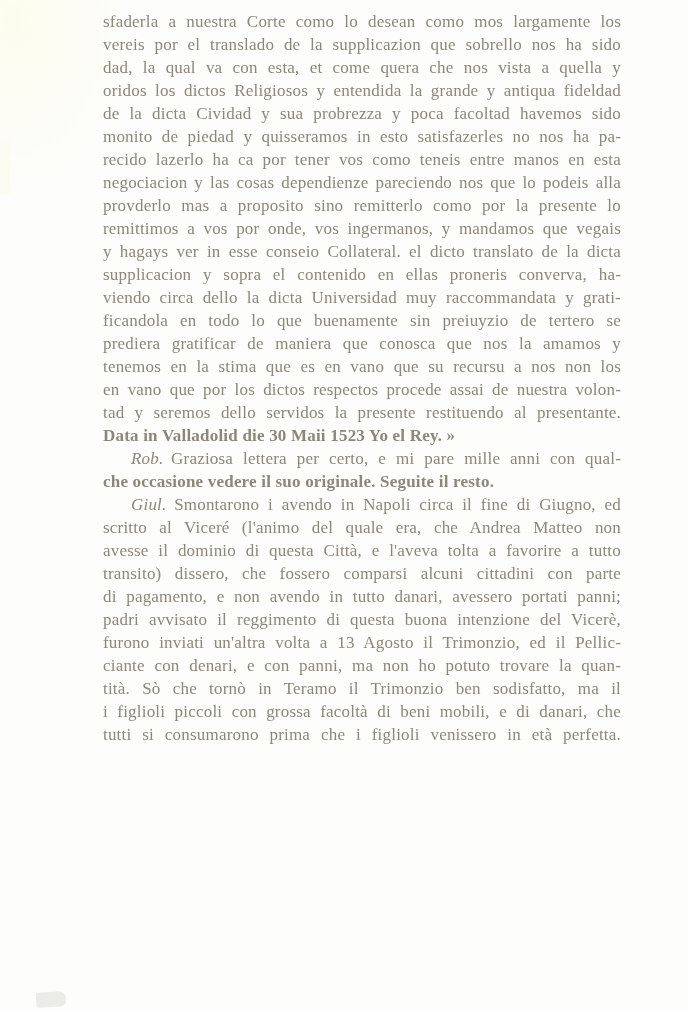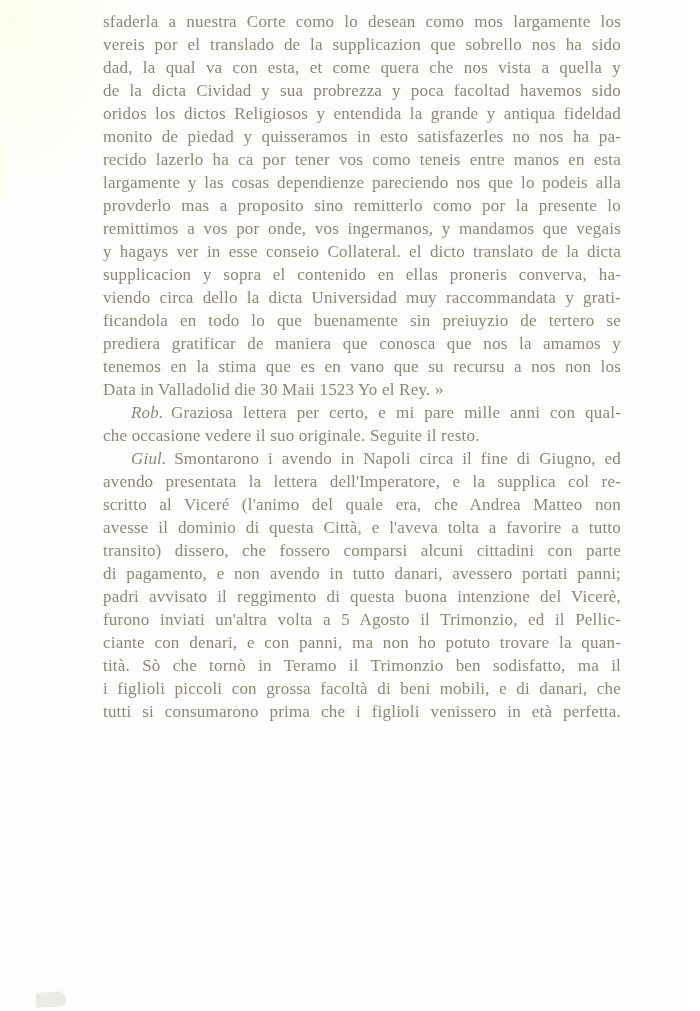--- a/index.html
+++ b/index.html
@@ -28,20 +28,21 @@
     letter-spacing: 0.2px;
     -webkit-font-smoothing: antialiased;
   }
   .line {
     text-align: justify;
     text-align-last: justify;
     white-space: normal;
   }
   .line.end {
     text-align-last: left;
+    font-weight: bold;
   }
   .line.indent {
     padding-left: 28px;
   }
   .lead {
     font-style: italic;
     margin-right: 0.45em;
   }
   .smudge {
     position: absolute;
@@ -68,54 +69,55 @@
 
 <div class="page">
   <div class="edge-tint"></div>
 
   <div class="textblock">
 
     <div>
       <div class="line">sfaderla a nuestra Corte como lo desean como mos largamente los</div>
       <div class="line">vereis por el translado de la supplicazion que sobrello nos ha sido</div>
       <div class="line">dad, la qual va con esta, et come quera che nos vista a quella y</div>
+      <div class="line">oridos los dictos Religiosos y entendida la grande y antiqua fideldad</div>
       <div class="line">de la dicta Cividad y sua probrezza y poca facoltad havemos sido</div>
-      <div class="line">oridos los dictos Religiosos y entendida la grande y antiqua fideldad</div>
       <div class="line">monito de piedad y quisseramos in esto satisfazerles no nos ha pa-</div>
       <div class="line">recido lazerlo ha ca por tener vos como teneis entre manos en esta</div>
-      <div class="line">largamente y las cosas dependienze pareciendo nos que lo podeis alla</div>
+      <div class="line">negociacion y las cosas dependienze pareciendo nos que lo podeis alla</div>
       <div class="line">provderlo mas a proposito sino remitterlo como por la presente lo</div>
       <div class="line">remittimos a vos por onde, vos ingermanos, y mandamos que vegais</div>
       <div class="line">y hagays ver in esse conseio Collateral. el dicto translato de la dicta</div>
       <div class="line">supplicacion y sopra el contenido en ellas proneris converva, ha-</div>
       <div class="line">viendo circa dello la dicta Universidad muy raccommandata y grati-</div>
       <div class="line">ficandola en todo lo que buenamente sin preiuyzio de tertero se</div>
       <div class="line">prediera gratificar de maniera que conosca que nos la amamos y</div>
       <div class="line">tenemos en la stima que es en vano que su recursu a nos non los</div>
+      <div class="line">en vano que por los dictos respectos procede assai de nuestra volon-</div>
+      <div class="line">tad y seremos dello servidos la presente restituendo al presentante.</div>
       <div class="line end">Data in Valladolid die 30 Maii 1523 Yo el Rey. »</div>
     </div>
 
     <div>
       <div class="line indent">
         <span class="lead">Rob.</span><span>Graziosa lettera per certo, e mi pare mille anni con qual-</span>
       </div>
       <div class="line end">che occasione vedere il suo originale. Seguite il resto.</div>
     </div>
 
     <div>
       <div class="line indent">
         <span class="lead">Giul.</span><span>Smontarono i avendo in Napoli circa il fine di Giugno, ed</span>
       </div>
-      <div class="line">avendo presentata la lettera dell'Imperatore, e la supplica col re-</div>
       <div class="line">scritto al Viceré (l'animo del quale era, che Andrea Matteo non</div>
       <div class="line">avesse il dominio di questa Città, e l'aveva tolta a favorire a tutto</div>
       <div class="line">transito) dissero, che fossero comparsi alcuni cittadini con parte</div>
       <div class="line">di pagamento, e non avendo in tutto danari, avessero portati panni;</div>
       <div class="line">padri avvisato il reggimento di questa buona intenzione del Vicerè,</div>
-      <div class="line">furono inviati un'altra volta a 5 Agosto il Trimonzio, ed il Pellic-</div>
+      <div class="line">furono inviati un'altra volta a 13 Agosto il Trimonzio, ed il Pellic-</div>
       <div class="line">ciante con denari, e con panni, ma non ho potuto trovare la quan-</div>
       <div class="line">tità. Sò che tornò in Teramo il Trimonzio ben sodisfatto, ma il</div>
       <div class="line">i figlioli piccoli con grossa facoltà di beni mobili, e di danari, che</div>
       <div class="line">tutti si consumarono prima che i figlioli venissero in età perfetta.</div>
     </div>
 
   </div>
 
   <div class="smudge"></div>
 </div>

